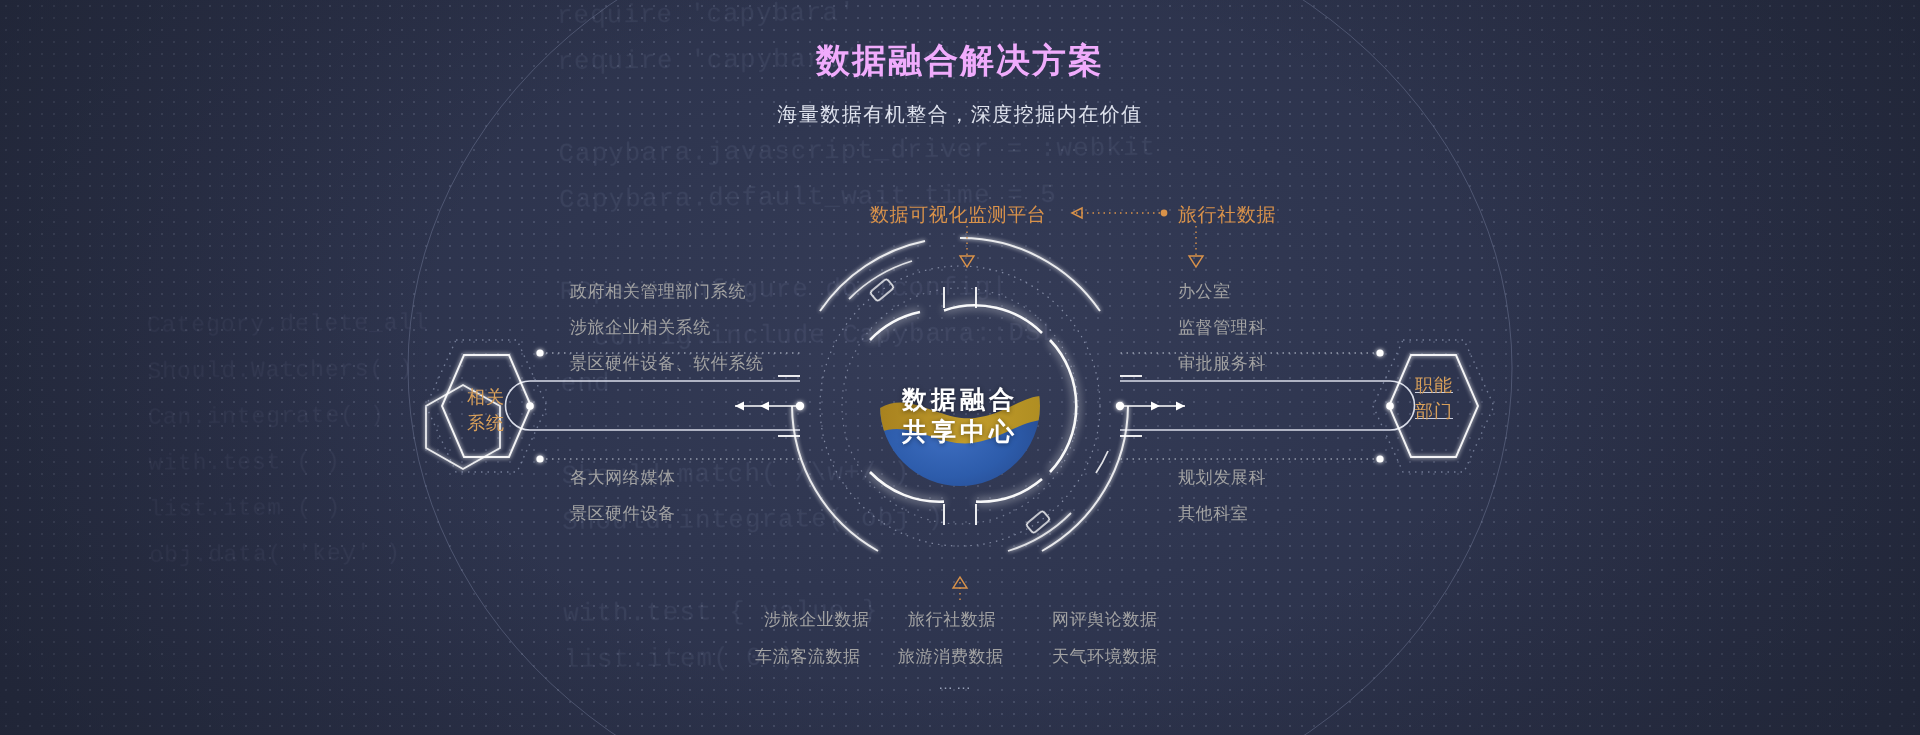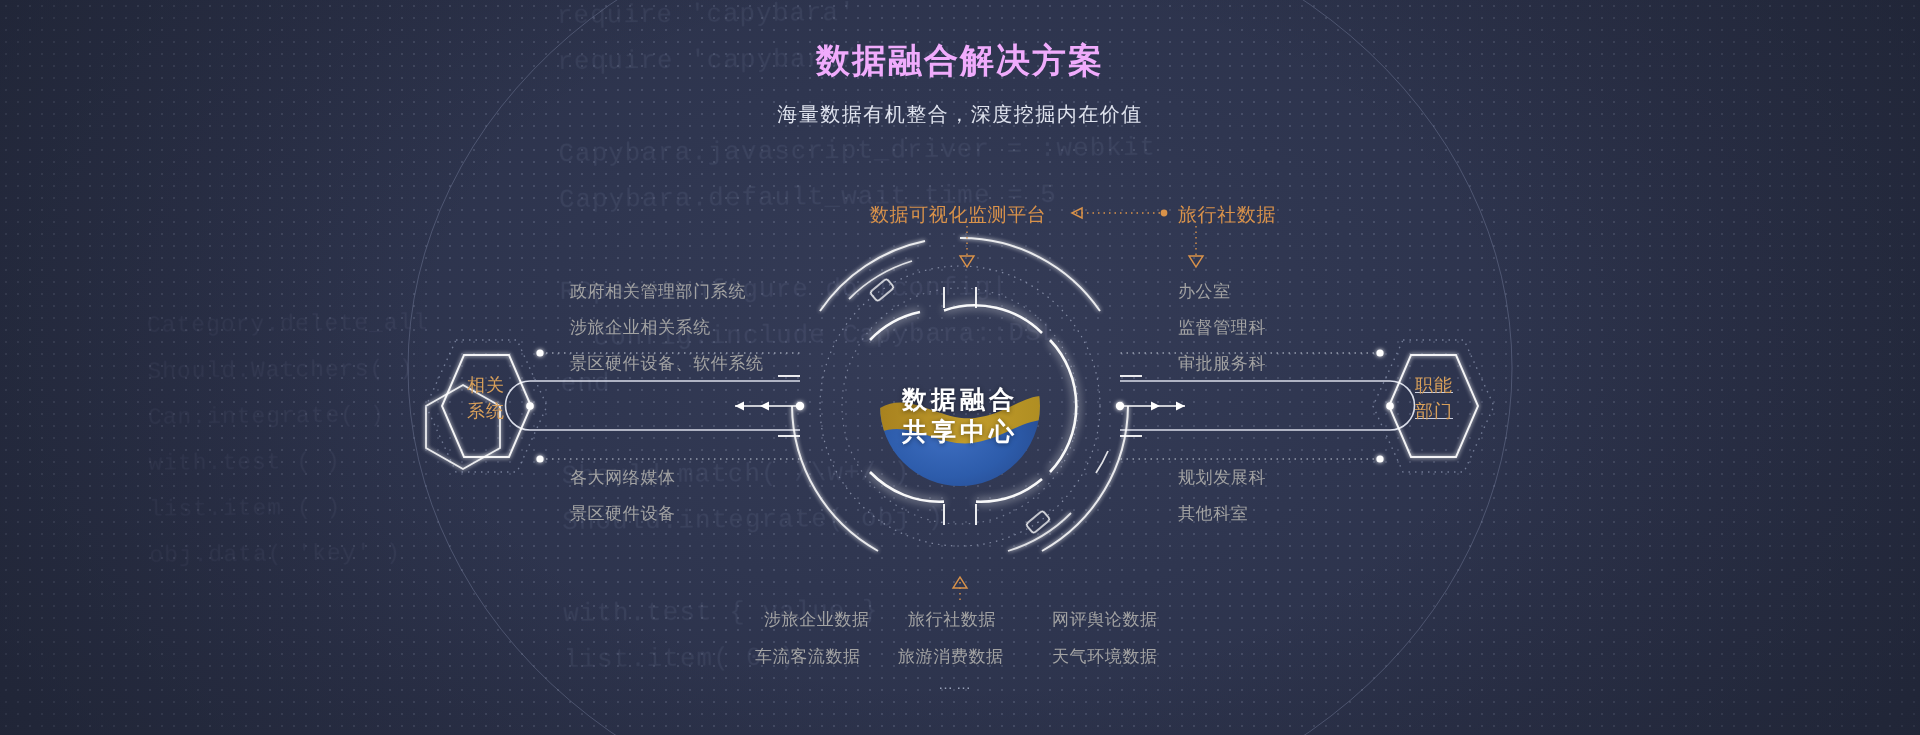--- a/index.html
+++ b/index.html
@@ -274,21 +274,21 @@
 <div class="lbl" style="left:570px; top:352px;">景区硬件设备、软件系统</div>
 <div class="lbl" style="left:570px; top:466px;">各大网络媒体</div>
 <div class="lbl" style="left:570px; top:502px;">景区硬件设备</div>
 
 <div class="lbl" style="left:1178px; top:280px;">办公室</div>
 <div class="lbl" style="left:1178px; top:316px;">监督管理科</div>
 <div class="lbl" style="left:1178px; top:352px;">审批服务科</div>
 <div class="lbl" style="left:1178px; top:466px;">规划发展科</div>
 <div class="lbl" style="left:1178px; top:502px;">其他科室</div>
 
-<div class="hexwrap" style="left:426px; top:372px;">
+<div class="hexwrap" style="left:426px; top:384px;">
   <div class="hexlabel">相关</div>
   <div class="hexlabel">系统</div>
 </div>
 <div class="hexwrap" style="left:1374px; top:372px;text-decoration:underline;">
   <div class="hexlabel">职能</div>
   <div class="hexlabel">部门</div>
 </div>
 
 <div class="lbl" style="left:764px; top:608px;">涉旅企业数据</div>
 <div class="lbl" style="left:908px; top:608px;">旅行社数据</div>

